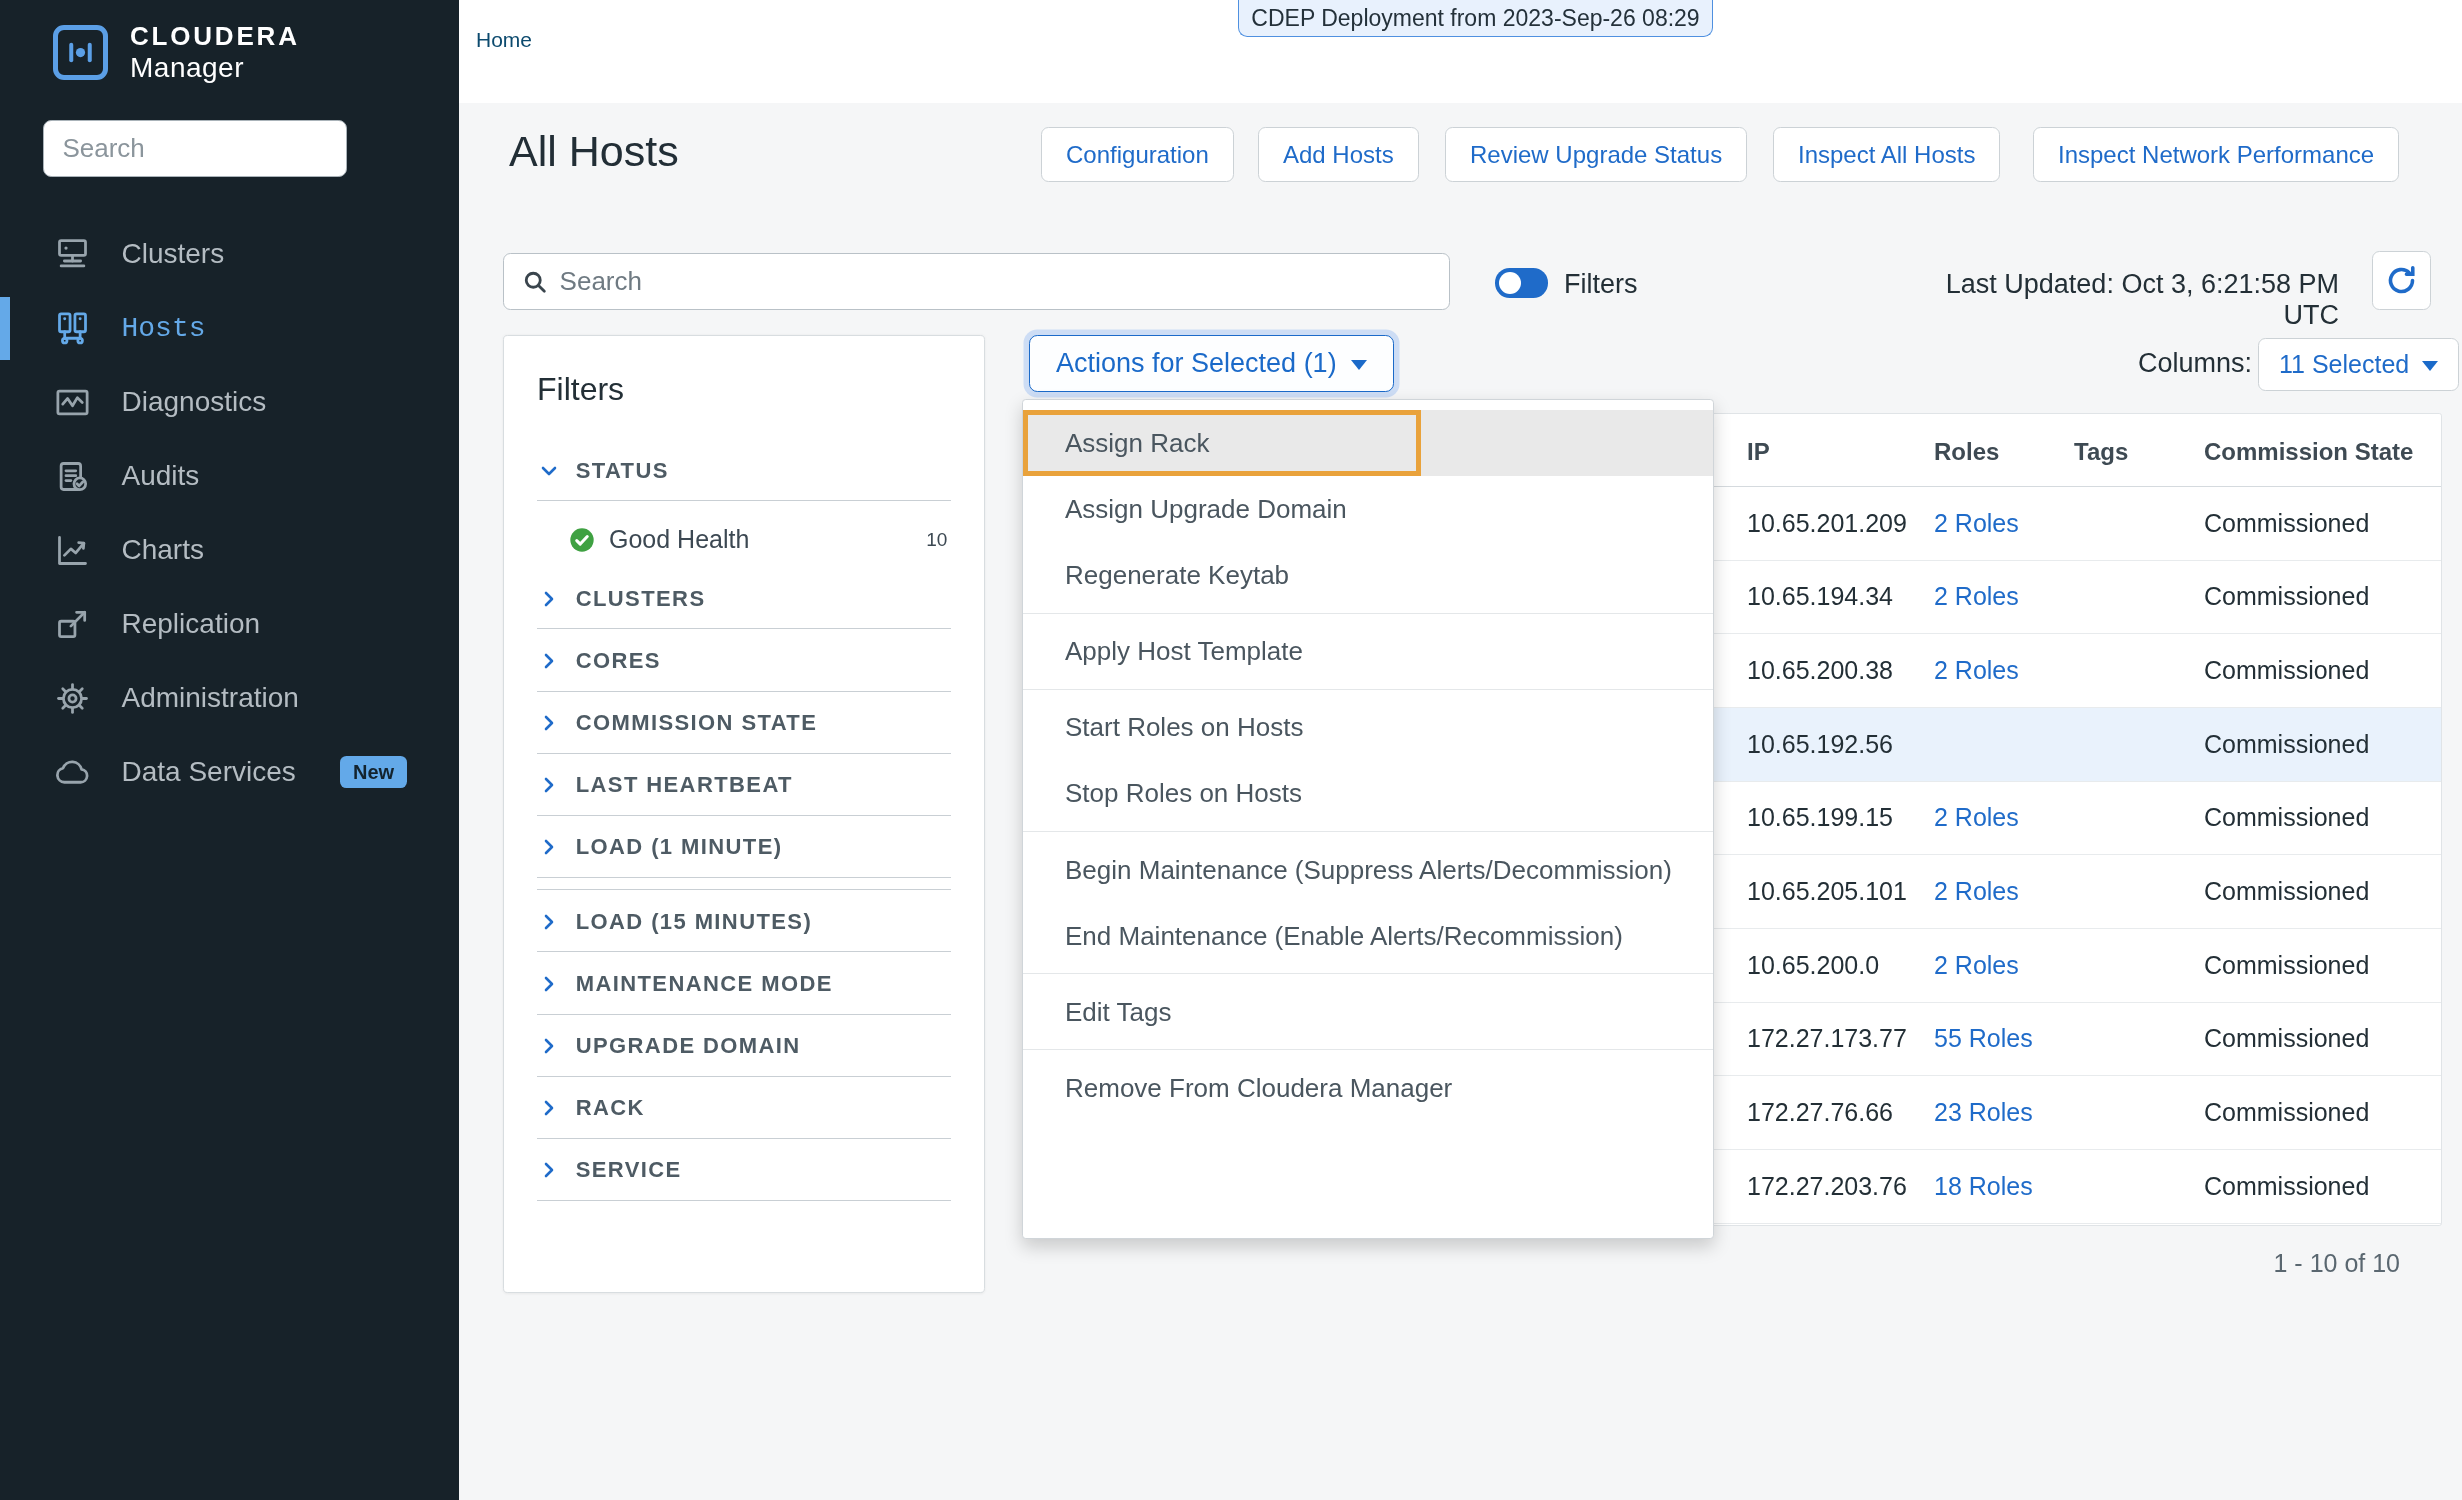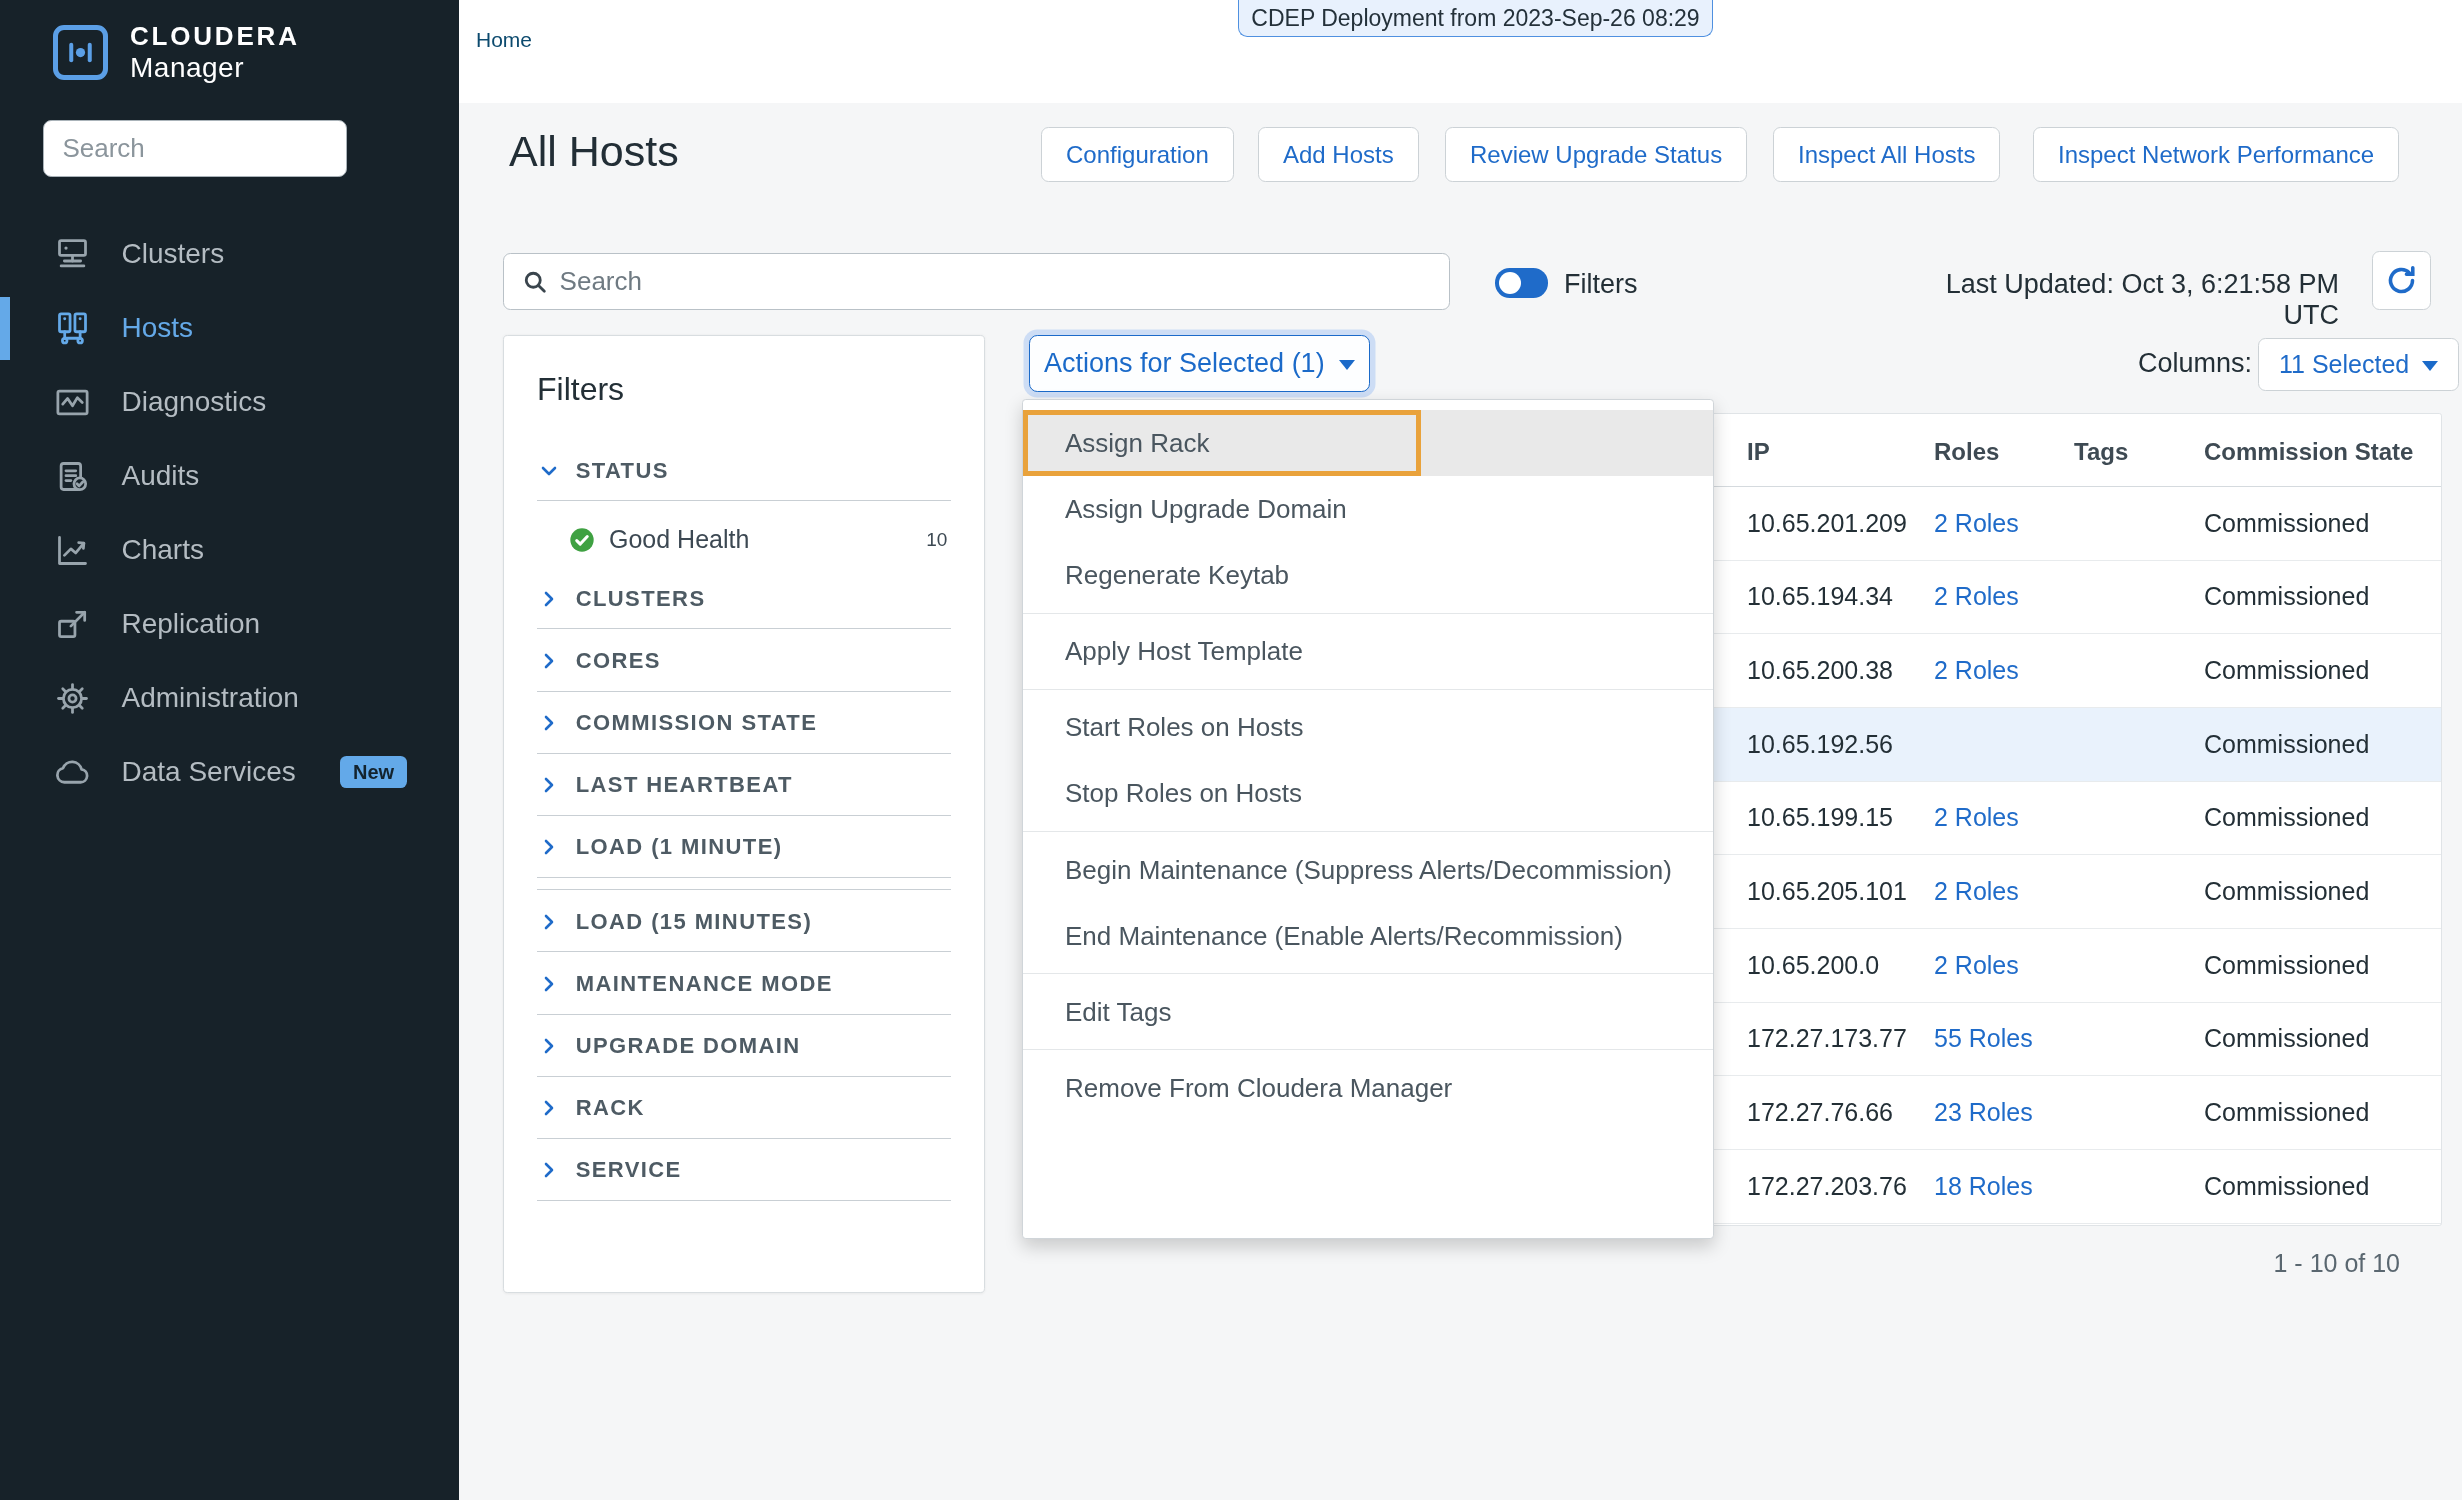--- a/index.html
+++ b/index.html
@@ -10,21 +10,21 @@
   .sidebar { position:absolute; left:0; top:0; width:459px; height:1501px; background:#172229; z-index:5; }
   .logo-row { position:absolute; left:53px; top:22px; display:flex; align-items:center; gap:22px; }
   .logo-box { width:55px; height:55px; border:5.5px solid #5b9fe6; border-radius:11px; display:flex; align-items:center; justify-content:center; }
   .logo-word { color:#fff; font-size:26px; font-weight:bold; letter-spacing:2.8px; line-height:1.15; }
   .logo-sub { color:#fff; font-size:28px; font-weight:400; letter-spacing:0.5px; }
   .side-search { position:absolute; left:43px; top:120px; width:304px; height:57px; border-radius:8.3px; border:0.9px solid #aab3b9; background:#fff; font-size:26px; padding:0 18.4px; color:#2a343b; font-family:"Liberation Sans",sans-serif; }
   .side-search::placeholder { color:#8b959c; }
   .nav { position:absolute; left:0; top:217px; width:459px; }
   .nav-item { position:relative; height:74px; display:flex; align-items:center; gap:29.5px; padding-left:53px; cursor:pointer; }
   .nav-item .lbl { font-size:28px; color:#b4bcc2; }
-  .nav-item.active .lbl { color:#64a9e8; }
+  .nav-item.active .lbl { color:#64a9e8;font-family:Liberation Mono, monospace; }
   .nav-item.active::before { content:""; position:absolute; left:0; top:5.5px; bottom:5.5px; width:10px; background:#64a9e8; }
   .nav-icon { width:39px; height:39px; flex:0 0 39px; }
   .new-badge { background:#63a9e9; color:#13232e; font-size:20px; font-weight:bold; border-radius:6.4px; padding:4.6px 13px; margin-left:14.7px; }
 
   
   .topbar { position:absolute; left:459px; top:0; width:2004px; height:103px; background:#fff; }
   .home-title { position:absolute; left:476px; top:28px; font-size:21px; color:#0c4a6e; }
   .cdep-badge { position:absolute; left:1238px; top:0; width:475px; height:37px; background:#e8f1fd; border:1.8px solid #4f90e0; border-top:none; border-radius:0 0 9.2px 9.2px; display:flex; align-items:center; justify-content:center; font-size:23px; color:#24313a; }
 
   
@@ -49,21 +49,21 @@
   .filters-title { font-size:32px; color:#232f36; margin-bottom:42px; }
   .fsec { }
   .fsec-head { display:flex; align-items:center; gap:14.7px; height:41px; cursor:pointer; }
   .fsec-head .flabel { font-size:22px; font-weight:bold; color:#4e5b64; letter-spacing:1.4px; }
   .fsec-div { border-bottom:0.9px solid #c9cfd4; margin:9.2px 0 11px 0; }
   .fitem { display:flex; align-items:center; gap:13px; padding:13px 3.7px 24px 31px; cursor:pointer; }
   .fitem .filbl { font-size:25px; color:#3c4852; flex:1; }
   .fitem .ficount { font-size:19px; color:#3c4852; }
 
   
-  .actions-btn { position:absolute; left:1029px; top:335px; height:57px; padding:0 14px; background:#fdfeff; border:1.8px solid #1b6ac9; border-radius:8.3px; color:#1b6ac9; font-size:27px; display:flex; align-items:center; gap:14.7px; cursor:pointer; box-shadow:0 0 0 5.5px #cdddf5; z-index:20; }
+  .actions-btn { position:absolute; left:1029px; top:335px; height:57px; padding:0 26px; background:#fdfeff; border:1.8px solid #1b6ac9; border-radius:8.3px; color:#1b6ac9; font-size:27px; display:flex; align-items:center; gap:14.7px; cursor:pointer; box-shadow:0 0 0 5.5px #cdddf5; z-index:20; }
   .caret { width:0; height:0; border-left:8.3px solid transparent; border-right:8.3px solid transparent; border-top:10px solid #1b6ac9; margin-top:2.8px; }
   .menu { position:absolute; left:1022px; top:399px; width:692px; height:840px; background:#fff; border:0.9px solid #d0d5d9; border-radius:3.7px; box-shadow:0 7.4px 18.4px rgba(0,0,0,0.18); z-index:30; padding:5.5px 0; }
   .menu-group { padding:4.6px 0; border-bottom:0.9px solid #e4e7e9; }
   .menu-group:last-child { border-bottom:none; }
   .menu-item { position:relative; height:66px; line-height:66px; padding-left:42px; font-size:26px; color:#4a565f; cursor:pointer; white-space:nowrap; }
   .menu-item.highlight { background:#e9e9e9; }
   .orange-box { position:absolute; left:0; top:0; width:398px; height:66px; border:5.5px solid #e9a23b; pointer-events:none; }
 
   
   .columns-label { position:absolute; left:2138px; top:348px; font-size:27px; color:#232f36; }

